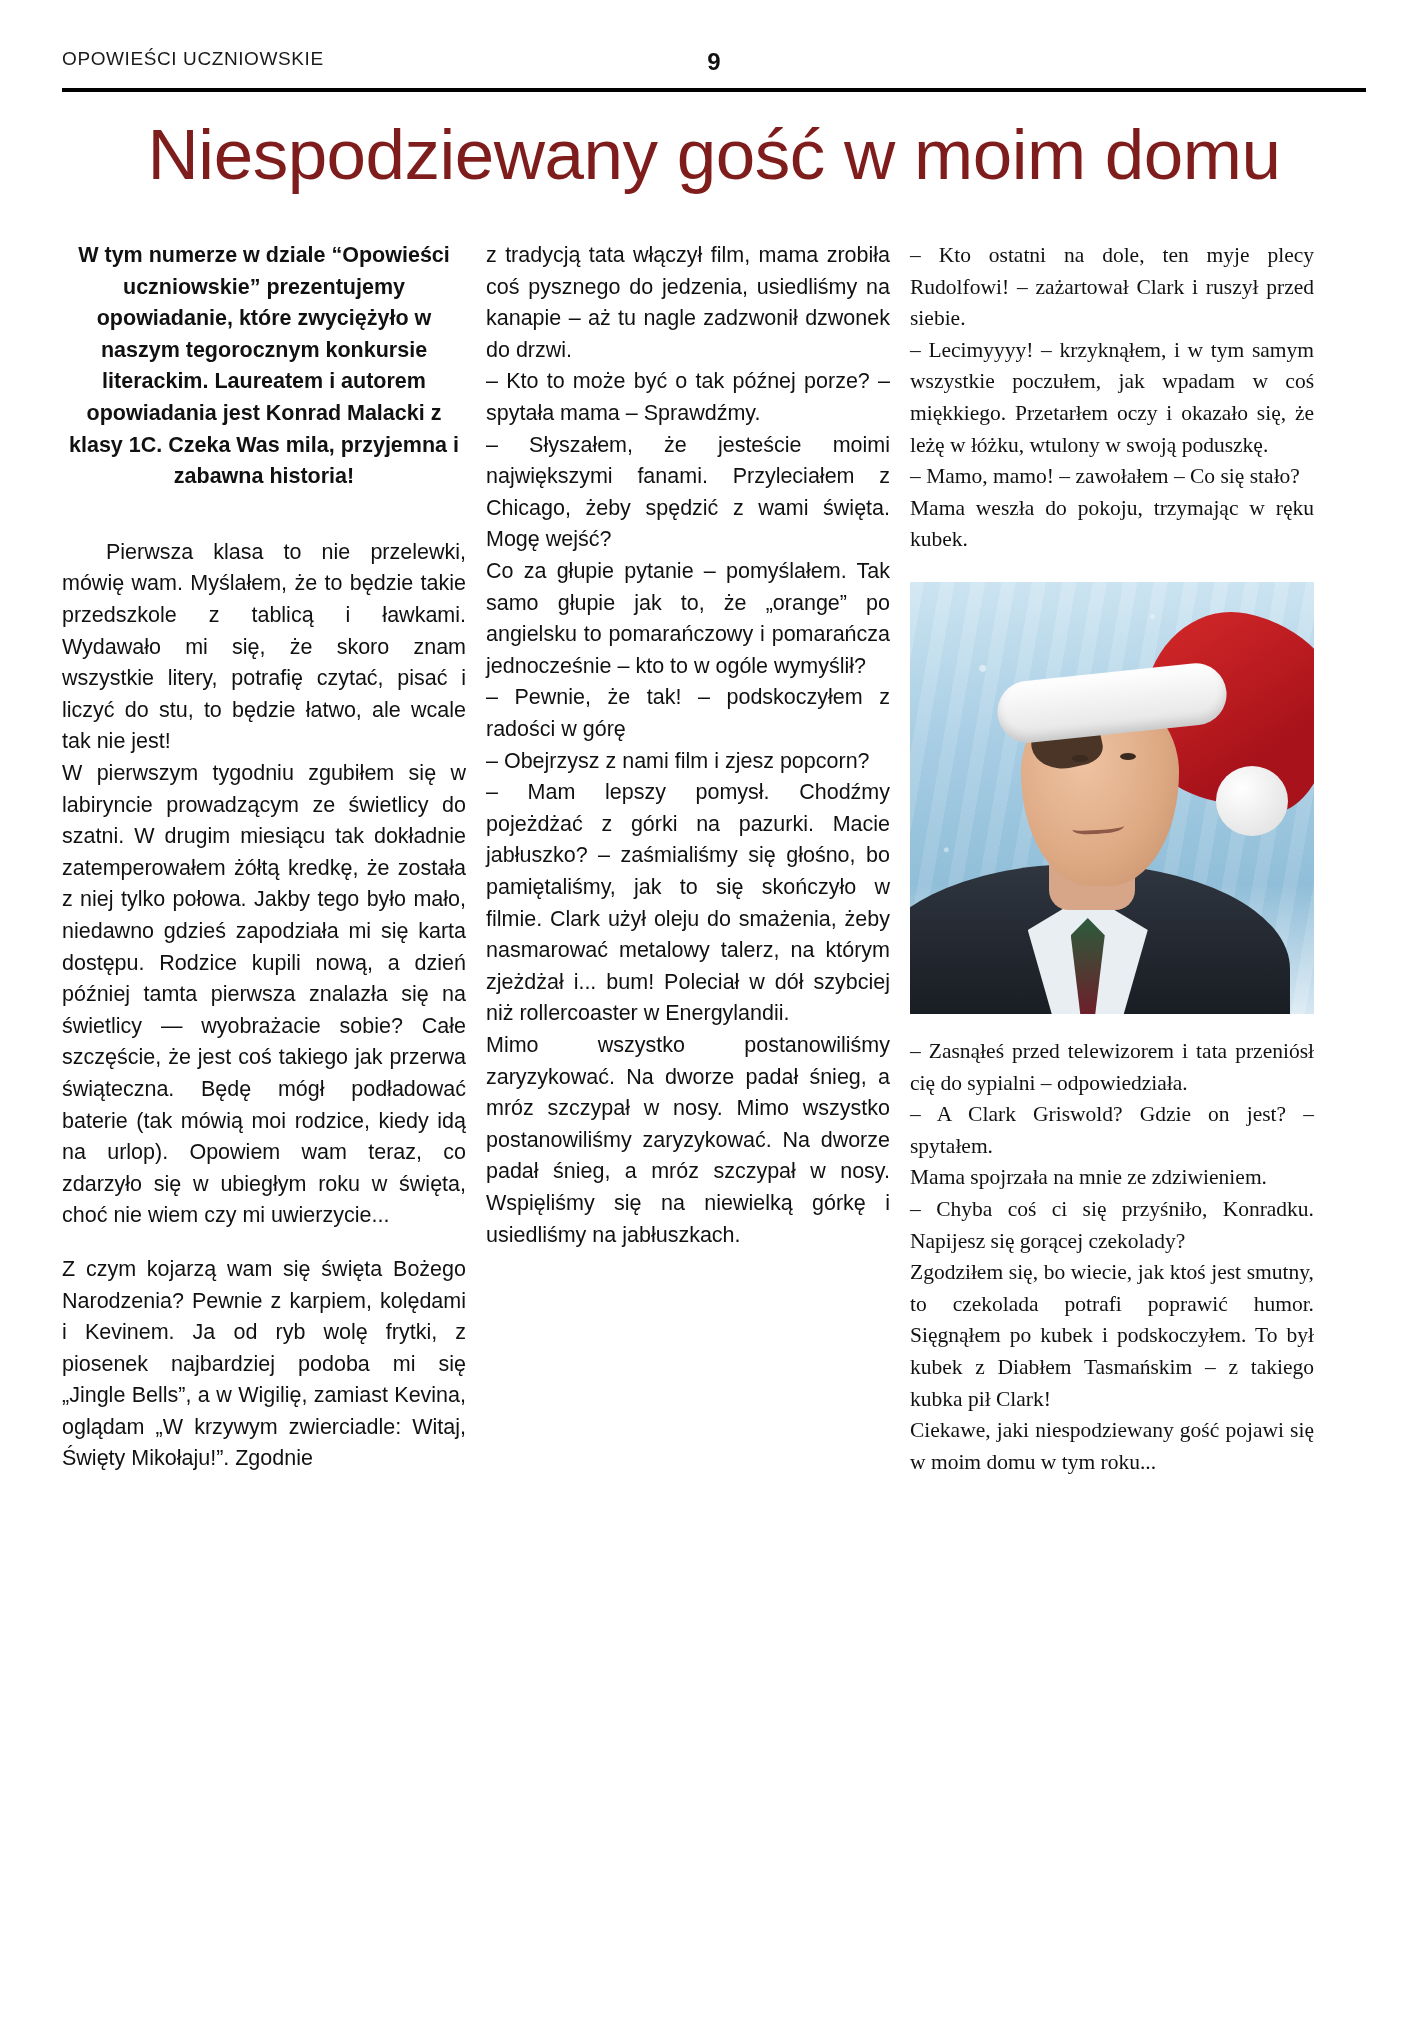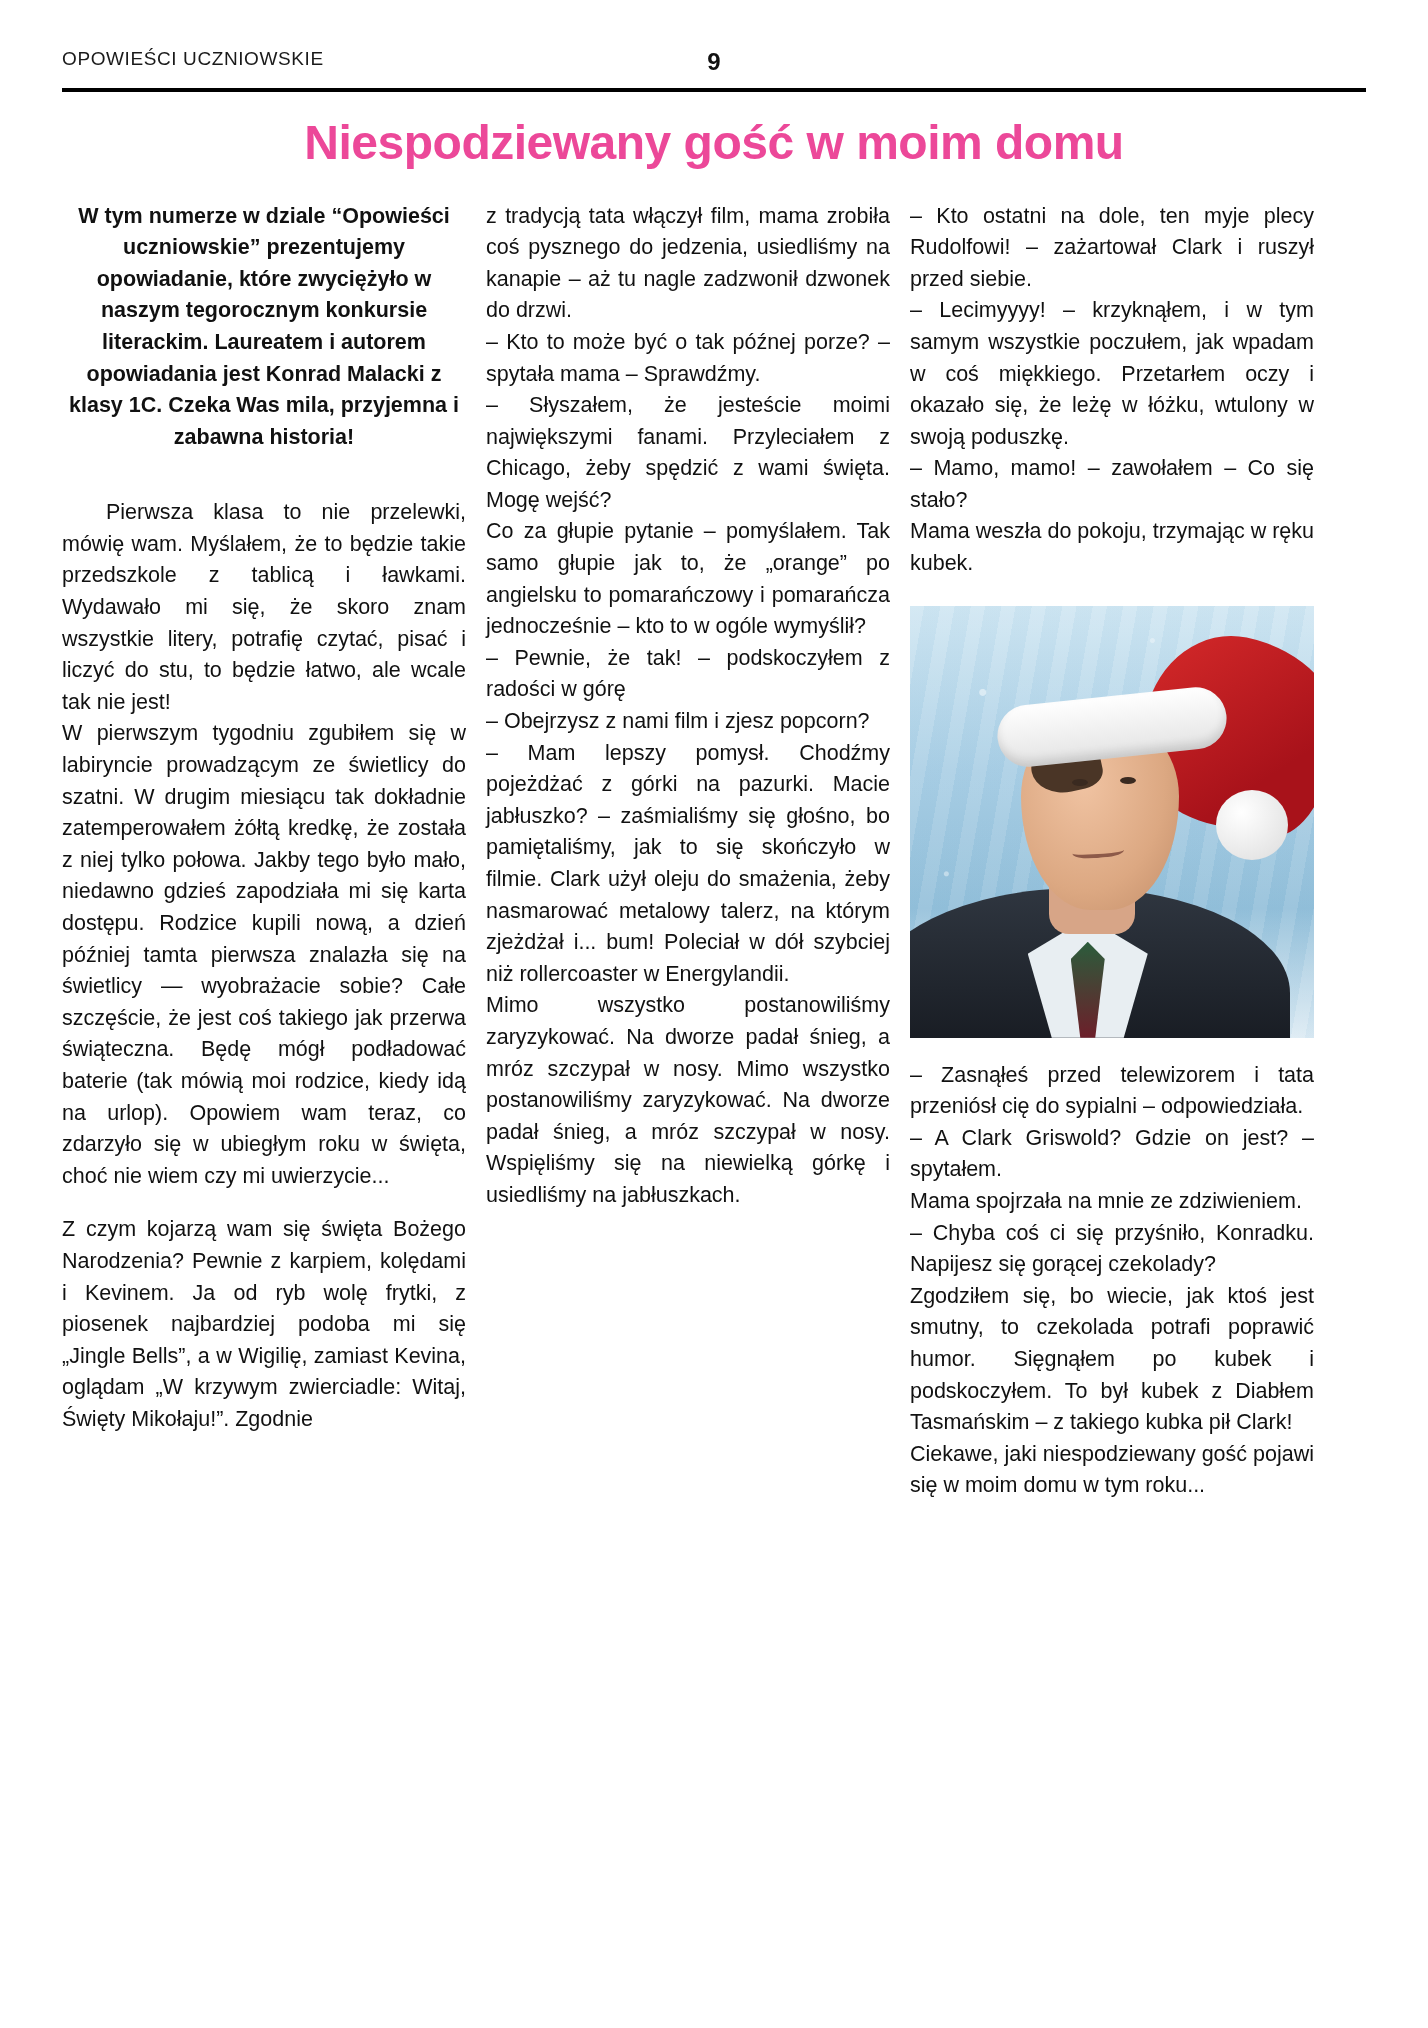--- a/index.html
+++ b/index.html
@@ -44,24 +44,24 @@
     font-weight: bold;
     color: #111;
   }
   .rule {
     height: 4px;
     background: #000000;
     margin-top: 6px;
   }
   .headline {
     margin-top: 26px;
-    font-size: 48px;
+    font-size: 71px;
     line-height: 1.05;
-    font-weight: bold;
-    color: #ec4899;
+    font-weight: normal;
+    color: #7f1d1d;
     text-align: center;
     letter-spacing: -0.5px;
   }
   
   .columns {
     margin-top: 30px;
     display: flex;
     gap: 20px;
   }
   .col {
@@ -210,21 +210,21 @@
   .photo .hair {
     position: absolute;
     left: 30%;
     bottom: 246px;
     width: 70px;
     height: 54px;
     background: #4a3526;
     border-radius: 50% 40% 30% 50%;
     transform: rotate(-12deg);
   }
-  .caption-col p { margin: 0; }
+  .caption-col p { margin: 0; font-family: Liberation Serif, serif; }
 </style>
 </head>
 <body>
 
 <div class="page">
 
   <div class="masthead">
     <div class="masthead-title">OPOWIEŚCI UCZNIOWSKIE</div>
     <div class="page-number">9</div>
   </div>

